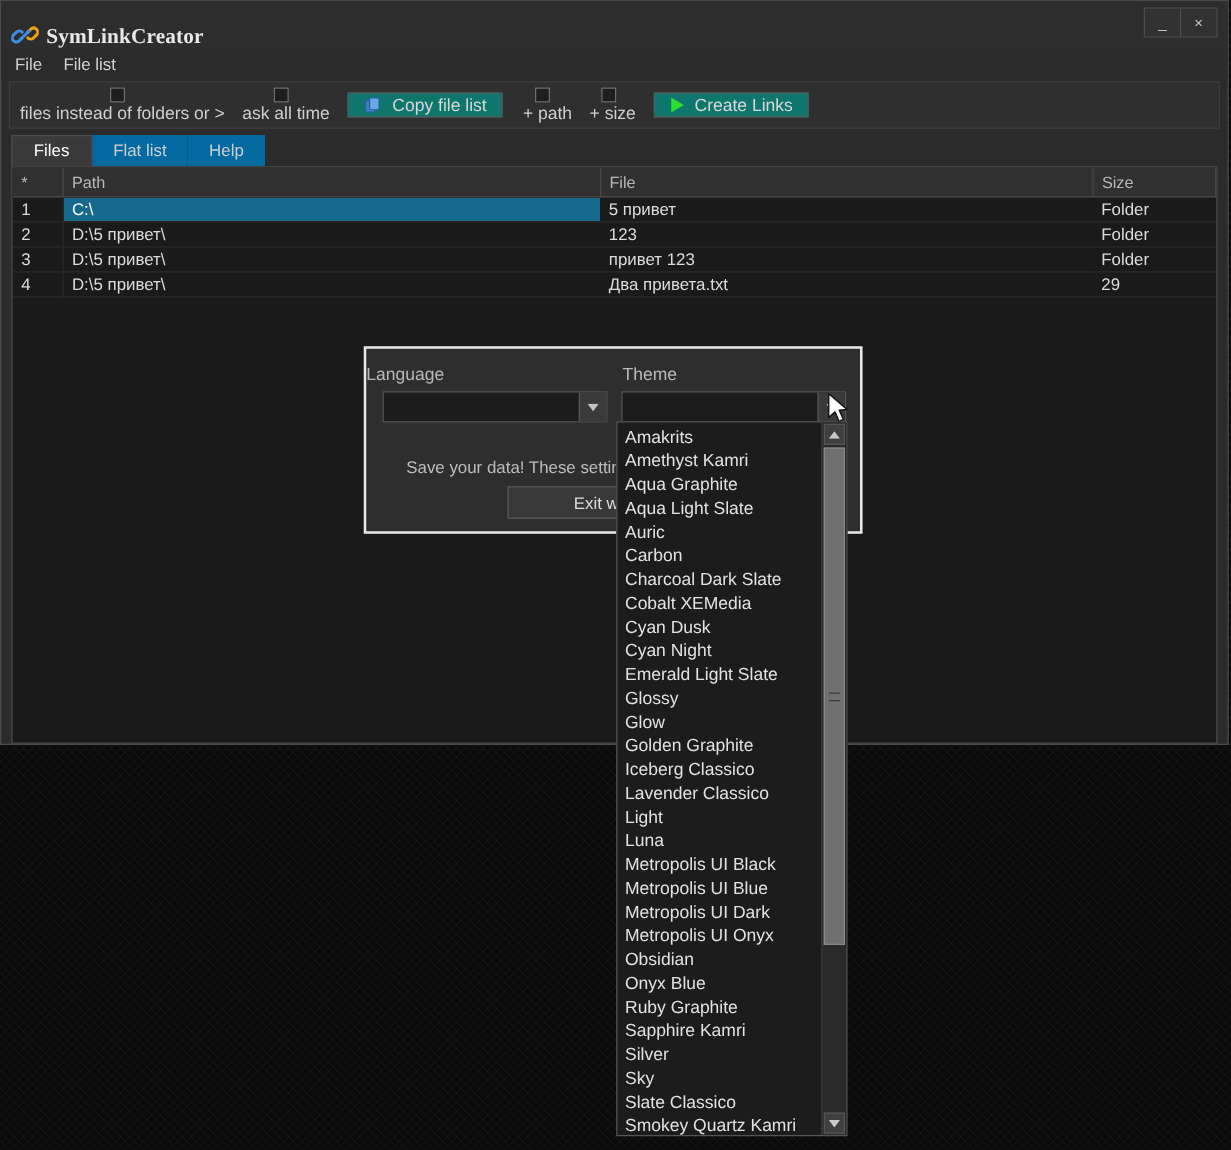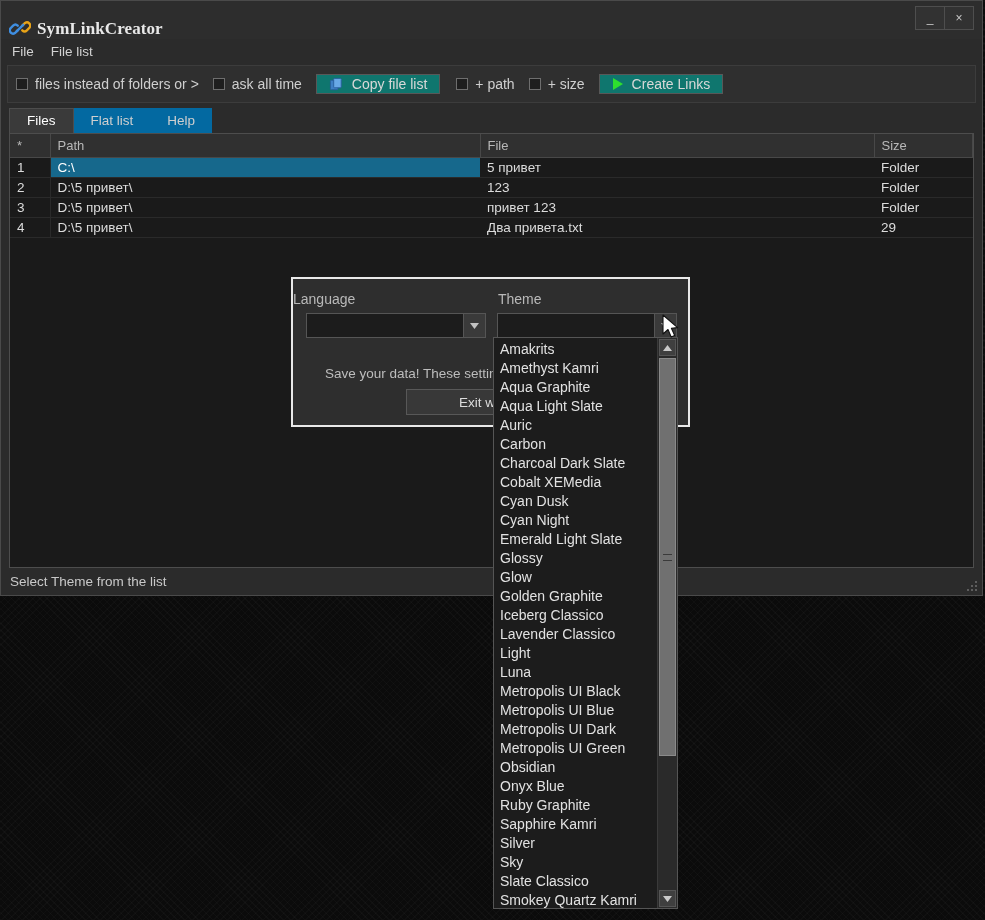--- a/index.html
+++ b/index.html
@@ -101,20 +101,21 @@
     flex: none;
     box-sizing: border-box;
     padding-left: 8px;
   }
   .chk-wrap {
     display: flex;
     align-items: center;
     margin-right: 14px;
     color: #cfcfcf;
     font-size: 14px;
+    flex-direction: column;
   }
   .chk-box {
     width: 12px; height: 12px;
     background: #1e1e1e;
     border: 1px solid #6e6e6e;
     margin-right: 7px;
     flex: none;
     box-sizing: border-box;
   }
   .tb-button {
@@ -474,33 +475,20 @@
           <tr>
             <td class="idx">4</td>
             <td class="pathcell">D:\5 привет\</td>
             <td>Два привета.txt</td>
             <td>29</td>
           </tr>
         </tbody>
       </table>
     </div>
 
-    <div id="statusbar">
-      <span>Select Theme from the list</span>
-      <svg id="resize-grip" viewBox="0 0 12 12">
-        <g fill="#9a9a9a">
-          <rect x="9" y="9" width="2" height="2"></rect>
-            <rect x="5" y="9" width="2" height="2"></rect>
-          <rect x="9" y="5" width="2" height="2"></rect>
-            <rect x="1" y="9" width="2" height="2"></rect>
-          <rect x="5" y="5" width="2" height="2"></rect>
-            <rect x="9" y="1" width="2" height="2"></rect>
-        </g>
-      </svg>
-    </div>
   </div>
 
   <div id="settings-dialog">
     <span id="lbl-language" class="dlg-label">Language</span>
     <span id="lbl-theme" class="dlg-label">Theme</span>
 
     <div id="combo-language" class="combo">
       <span class="combo-value"></span>
       <span class="combo-arrow">
         <svg width="9" height="6" viewBox="0 0 9 6">
@@ -538,21 +526,21 @@
         <div class="dd-item">Glossy</div>
         <div class="dd-item">Glow</div>
         <div class="dd-item">Golden Graphite</div>
         <div class="dd-item">Iceberg Classico</div>
         <div class="dd-item">Lavender Classico</div>
         <div class="dd-item">Light</div>
         <div class="dd-item">Luna</div>
         <div class="dd-item">Metropolis UI Black</div>
         <div class="dd-item">Metropolis UI Blue</div>
         <div class="dd-item">Metropolis UI Dark</div>
-        <div class="dd-item">Metropolis UI Green</div>
+        <div class="dd-item">Metropolis UI Onyx</div>
         <div class="dd-item">Obsidian</div>
         <div class="dd-item">Onyx Blue</div>
         <div class="dd-item">Ruby Graphite</div>
         <div class="dd-item">Sapphire Kamri</div>
         <div class="dd-item">Silver</div>
         <div class="dd-item">Sky</div>
         <div class="dd-item">Slate Classico</div>
         <div class="dd-item">Smokey Quartz Kamri</div>
       </div>
     <div id="dropdown-scrollbar">

